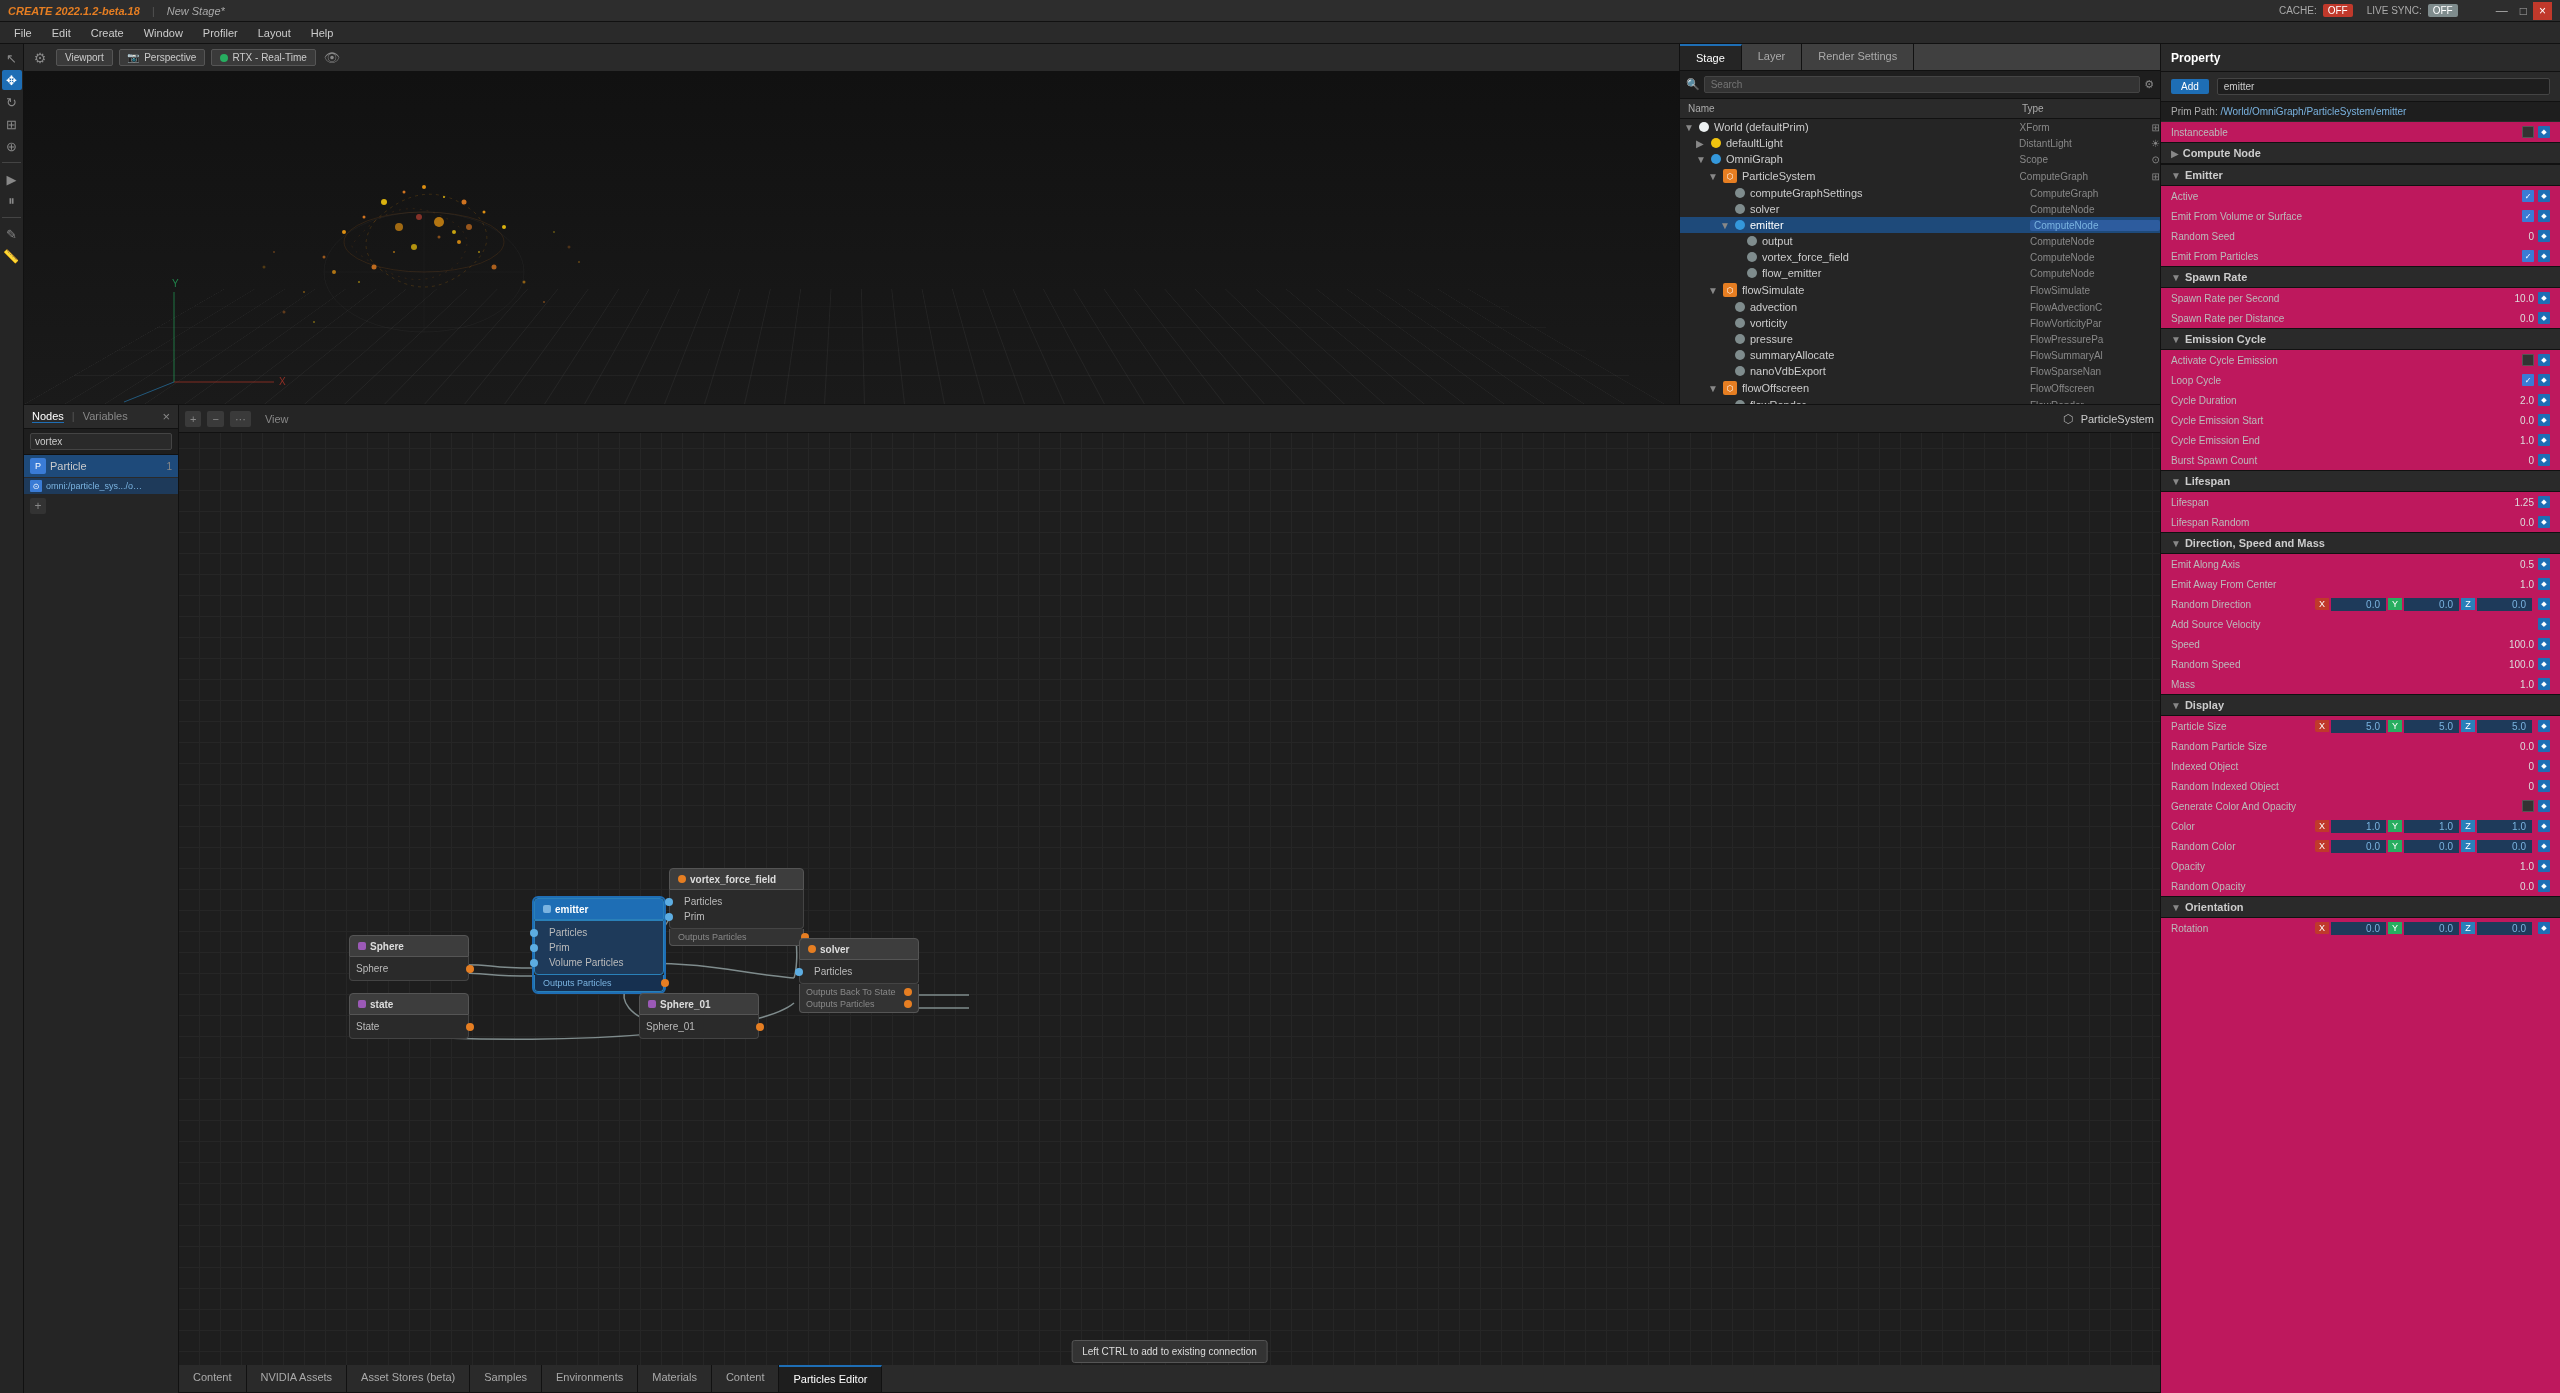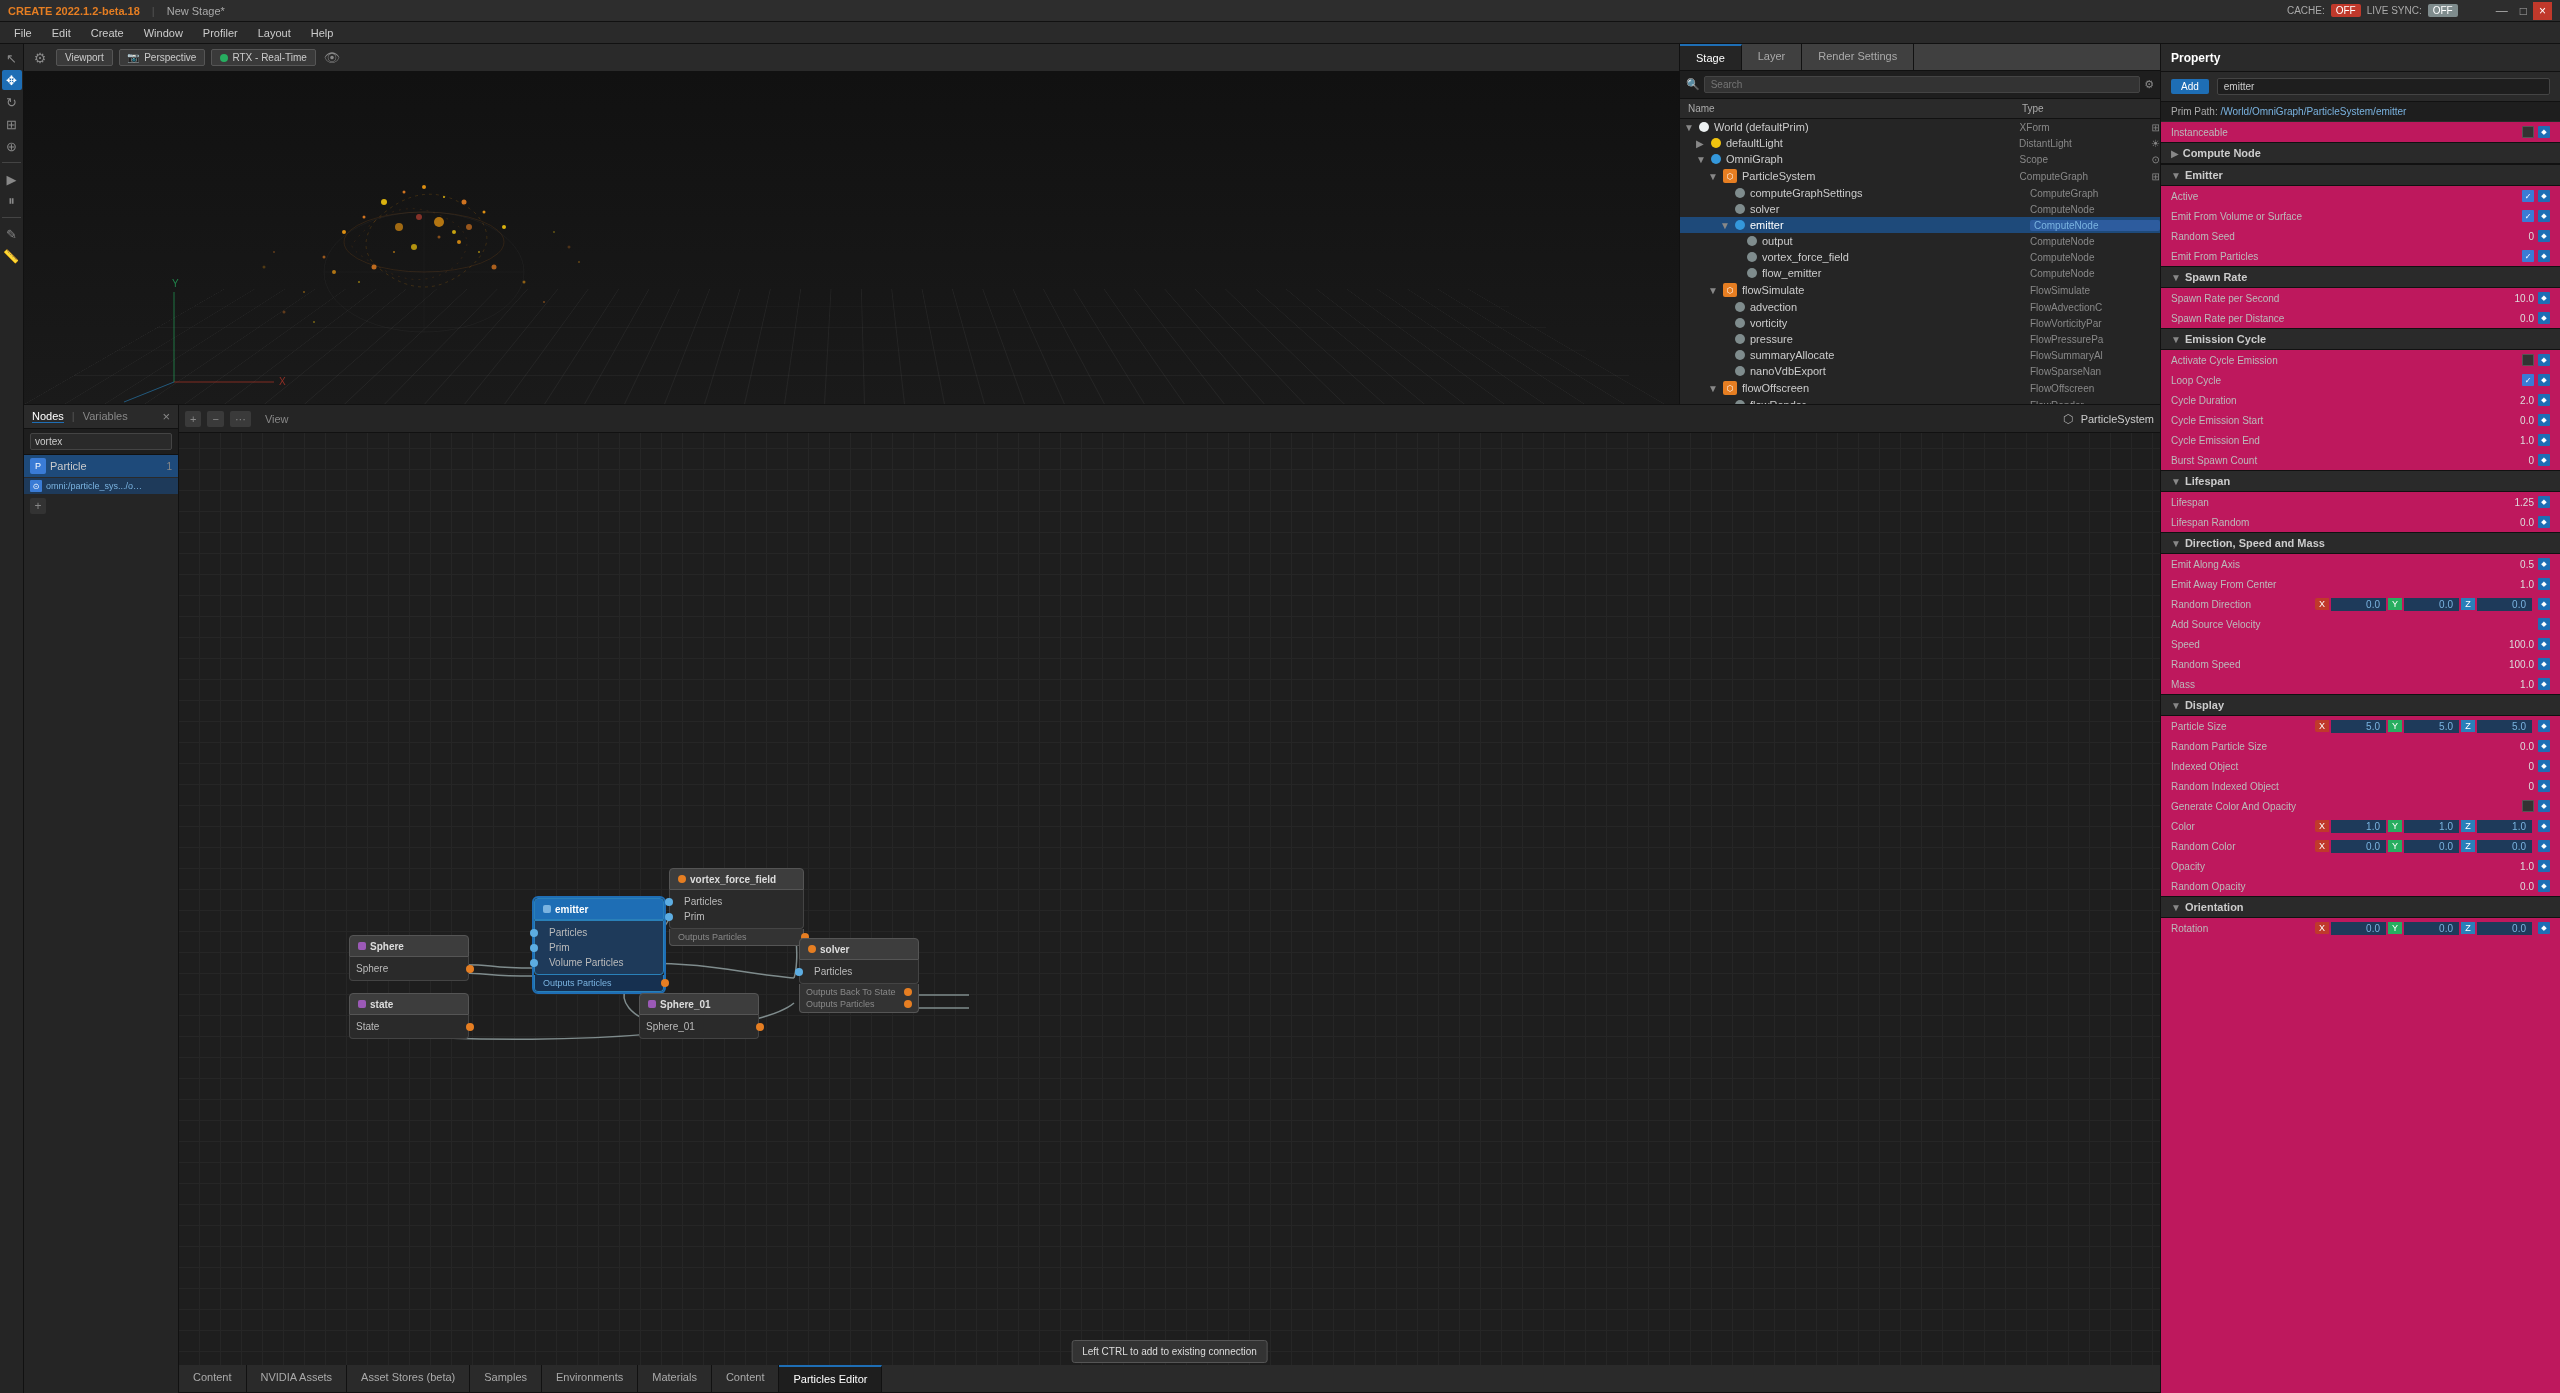--- a/index.html
+++ b/index.html
@@ -1,20 +1,20 @@
 <!DOCTYPE html>
 <html><head>
   <meta charset="utf-8">
   <style>
     * { box-sizing: border-box; margin: 0; padding: 0; }
     body { background: #1a1a1a; color: #cccccc; font-family: 'Segoe UI', Arial, sans-serif; font-size: 11px; width: 2560px; height: 1393px; overflow: hidden; }
 
     
     #titlebar { background: #2d2d2d; height: 22px; display: flex; align-items: center; padding: 0 8px; border-bottom: 1px solid #111; }
-    #titlebar-left { display: flex; gap: 8px; font-size: 11px; }
+    #titlebar-left { display: flex; gap: 8px; font-size: 11px; font-style: italic; }
     #titlebar-right { margin-left: auto; display: flex; align-items: center; gap: 12px; }
     .titlebar-btn { color: #aaa; font-size: 12px; cursor: pointer; padding: 2px 6px; }
 
     
     #menubar { background: #2a2a2a; height: 22px; display: flex; align-items: center; padding: 0 4px; border-bottom: 1px solid #111; }
     .menu-item { padding: 2px 10px; color: #ccc; font-size: 11px; cursor: pointer; }
     .cache-off { background: #c0392b; color: white; padding: 1px 5px; font-size: 10px; border-radius: 2px; }
     .live-off { background: #7f8c8d; color: white; padding: 1px 5px; font-size: 10px; border-radius: 2px; }
 
     
@@ -147,21 +147,21 @@
 <div id="titlebar">
   <div id="titlebar-left">
     <span style="color:#e67e22;font-weight:bold;font-size:11px;">CREATE 2022.1.2-beta.18</span>
     <span style="color:#555;margin:0 4px;">|</span>
     <span style="color:#aaa;font-size:11px;">New Stage*</span>
   </div>
   <div id="titlebar-right">
     <div style="display:flex;align-items:center;gap:6px;">
       <span style="color:#aaa;font-size:10px;">CACHE:</span>
       <span class="cache-off">OFF</span>
-      <span style="color:#aaa;font-size:10px;margin-left:0;">LIVE SYNC:</span>
+      <span style="color:#aaa;font-size:10px;margin-left:8px;">LIVE SYNC:</span>
       <span class="live-off">OFF</span>
     </div>
     <div style="display:flex;margin-left:20px;">
       <div class="titlebar-btn">—</div>
       <div class="titlebar-btn">□</div>
       <div class="titlebar-btn" style="background:#c0392b;color:white;">×</div>
     </div>
   </div>
 </div>
 

